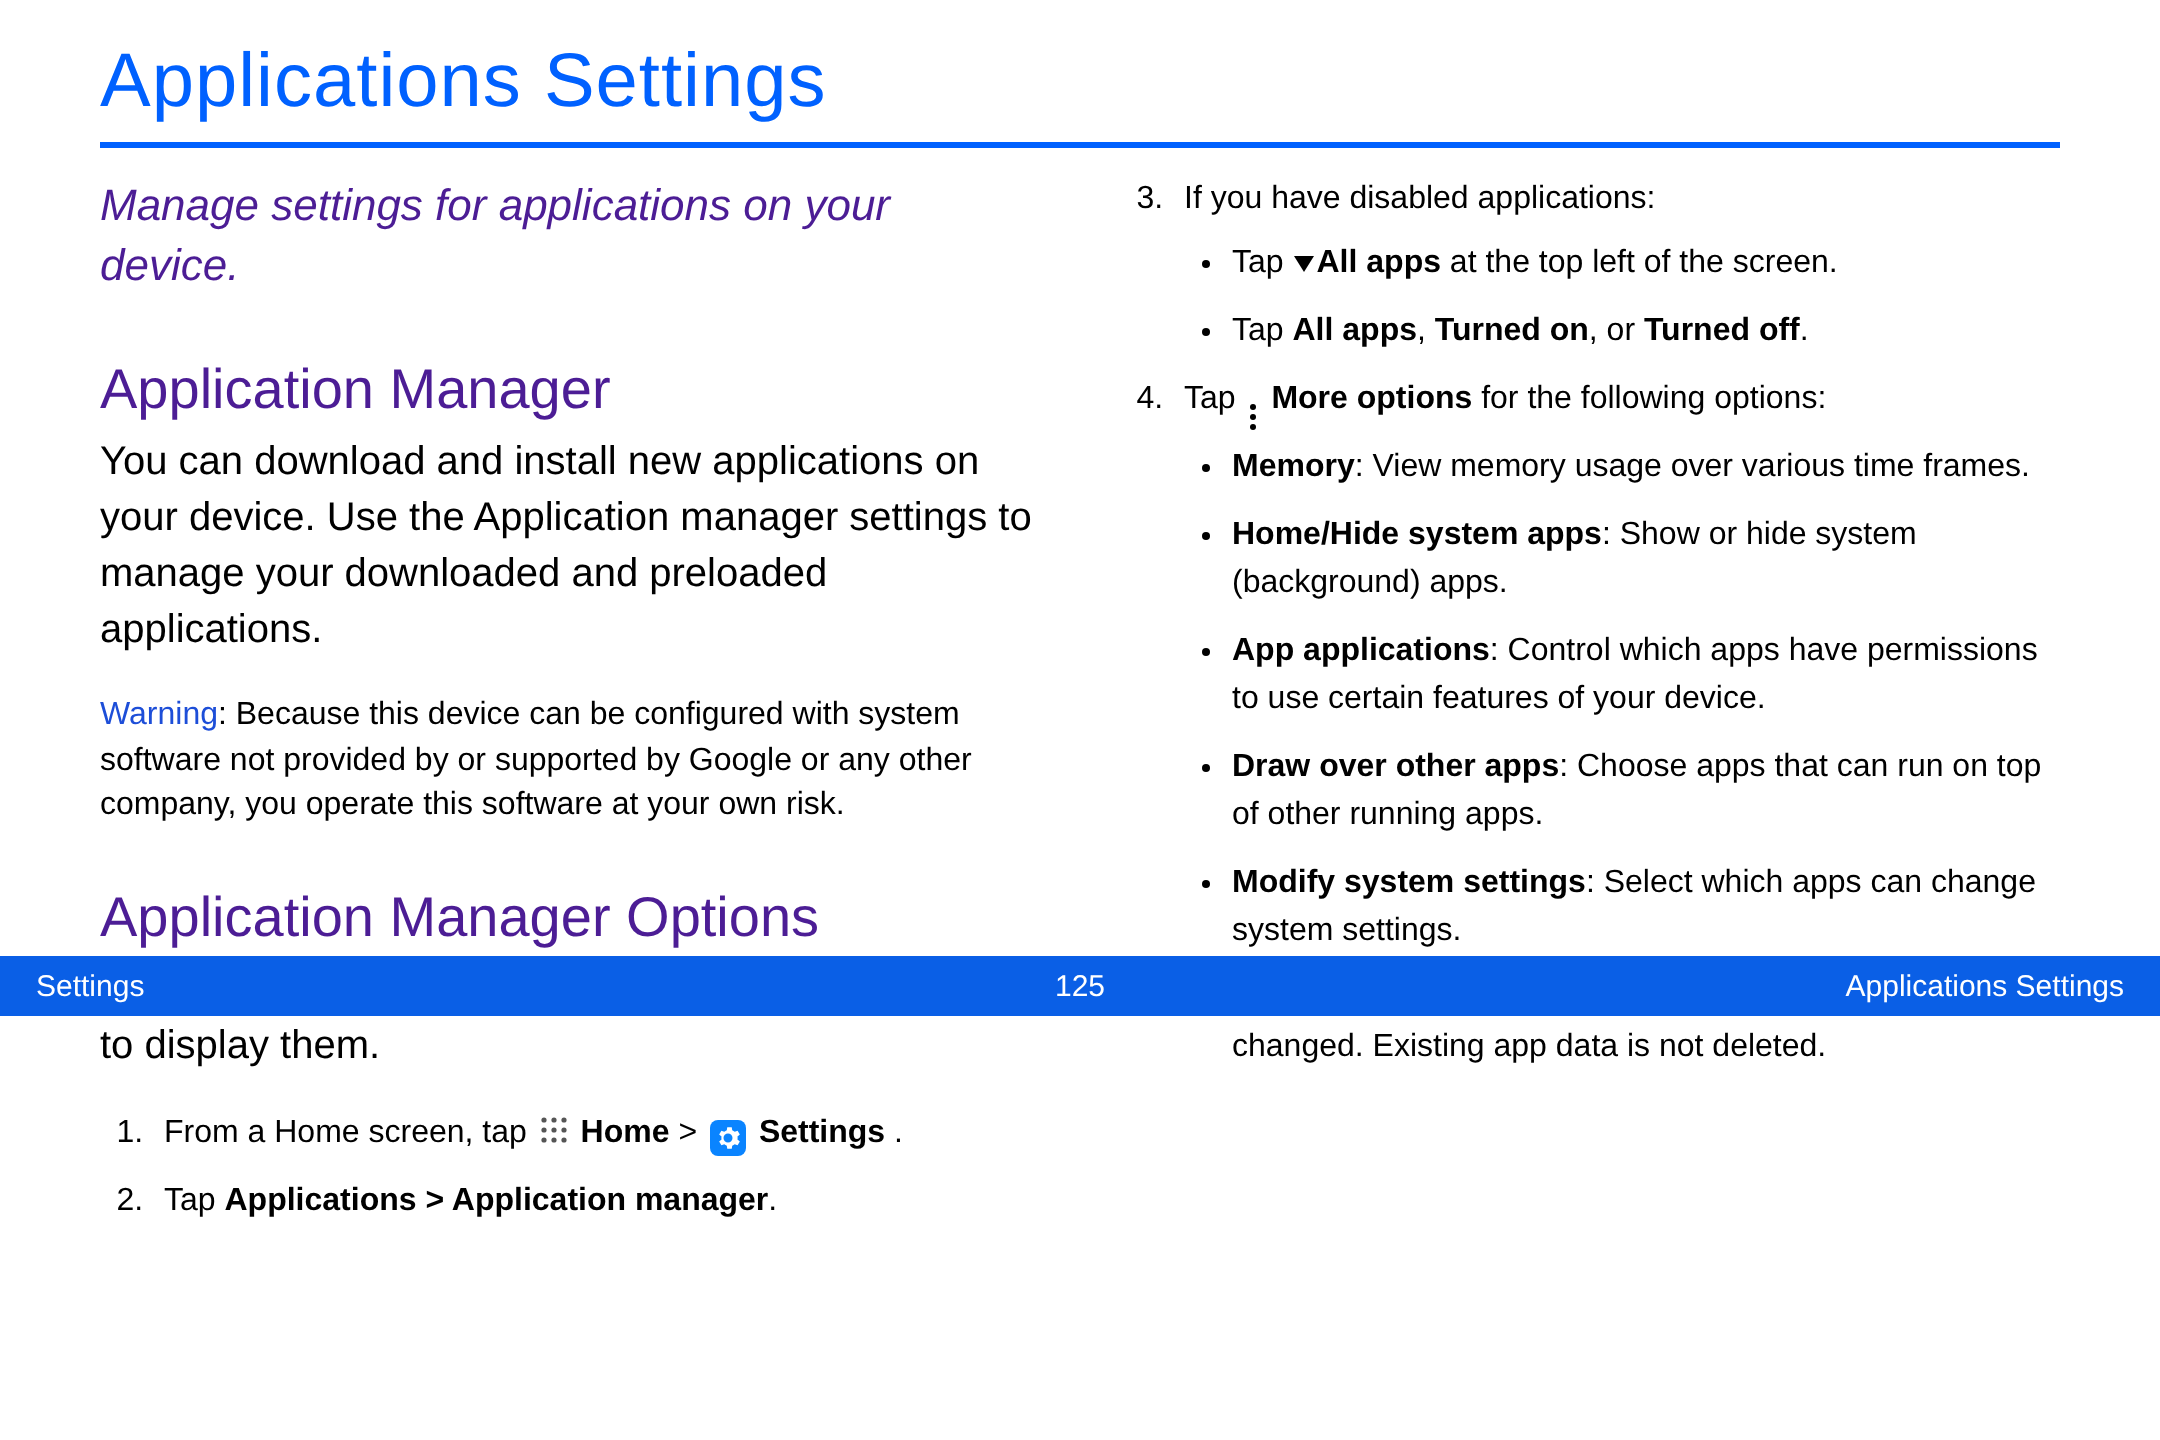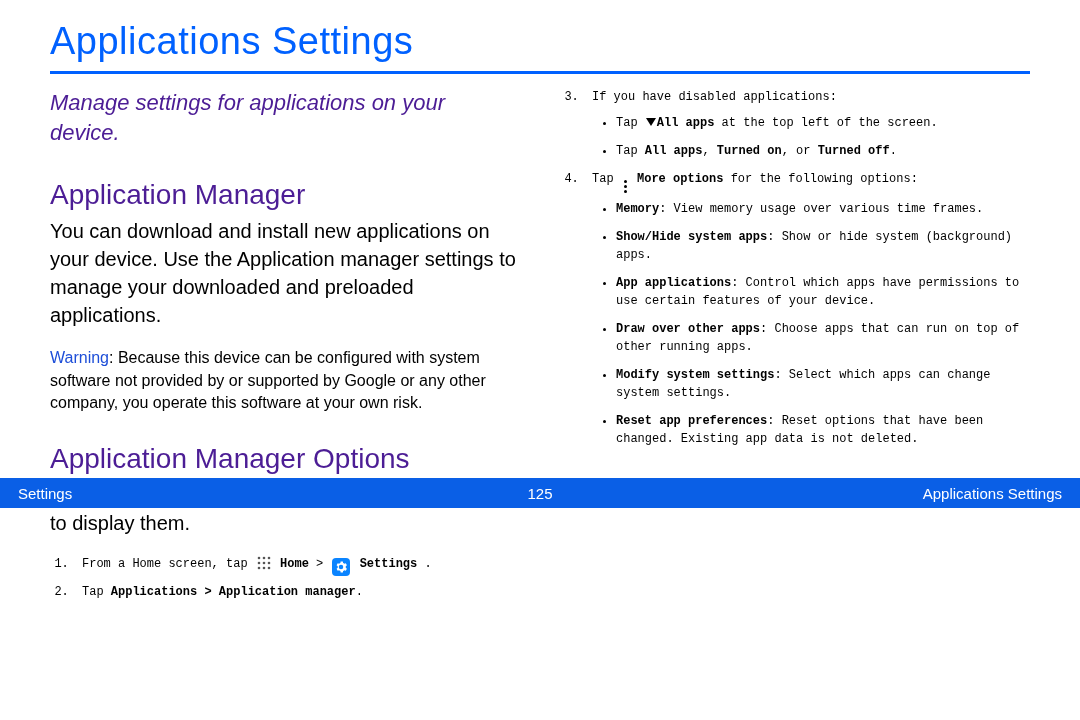--- a/index.html
+++ b/index.html
@@ -7,21 +7,21 @@
   .page { position: relative; width: 1080px; height: 508px; padding: 20px 50px 0 50px; }
   .title { color: #0061ff; font-size: 38px; font-weight: 400; letter-spacing: 0.5px; margin-bottom: 8px; }
   .hr { border: none; border-top: 3px solid #0061ff; margin-bottom: 14px; }
   .cols { display: flex; gap: 40px; }
   .col { flex: 1 1 50%; }
   .subtitle { color: #4c1d95; font-style: italic; font-size: 22px; line-height: 1.35; margin-bottom: 32px; }
   .h2 { color: #4c1d95; font-size: 28px; font-weight: 400; margin-bottom: 6px; }
   .para { font-size: 20px; line-height: 1.4; margin-bottom: 18px; }
   .warning { font-size: 16px; line-height: 1.4; margin-bottom: 28px; padding-right: 2px; }
   .warn-label { color: #1d4ed8; font-weight: normal; }
-  ol.main { list-style: decimal; padding-left: 26px; font-size: 12px; line-height: 1.5; font-family: Liberation Mono, monospace; }
+  ol.main { list-style: decimal; padding-left: 26px; font-size: 16px; line-height: 1.5; }
   ol.main > li { margin-bottom: 10px; padding-left: 6px; }
   ul.sub { list-style: disc; padding-left: 24px; margin-top: 8px; }
   ul.sub > li { margin-bottom: 10px; }
   .bold { font-weight: bold; }
   .icon { display: inline-block; vertical-align: middle; }
   .grid-icon { width: 14px; height: 14px; position: relative; top: -1px; margin: 0 2px; }
   .grid-icon svg { display: block; }
   .gear-icon { width: 18px; height: 18px; border-radius: 4px; background: #0a84ff; display: inline-flex; align-items: center; justify-content: center; position: relative; top: 3px; margin: 0 2px; }
   .gear-icon svg { display: block; }
   .tri-icon { display: inline-block; width: 0; height: 0; border-left: 5px solid transparent; border-right: 5px solid transparent; border-top: 8px solid #000; margin: 0 1px; position: relative; top: 0px; }
@@ -100,21 +100,21 @@
           </ul>
         </li>
         <li>
           <span>Tap </span><span class="more-icon">
               <span></span>
               <span></span>
               <span></span>
             </span> <span class="bold">More options</span><span> for the following options:</span>
           <ul class="sub">
             <li><span class="bold">Memory</span><span>: View memory usage over various time frames.</span></li>
-            <li><span class="bold">Show/Hide system apps</span><span>: Show or hide system (background) apps.</span></li>
+            <li><span class="bold">Home/Hide system apps</span><span>: Show or hide system (background) apps.</span></li>
             <li><span class="bold">App applications</span><span>: Control which apps have permissions to use certain features of your device.</span></li>
             <li><span class="bold">Draw over other apps</span><span>: Choose apps that can run on top of other running apps.</span></li>
             <li><span class="bold">Modify system settings</span><span>: Select which apps can change system settings.</span></li>
             <li><span class="bold">Reset app preferences</span><span>: Reset options that have been changed. Existing app data is not deleted.</span></li>
           </ul>
         </li>
       </ol>
     </div>
 
   </div>

